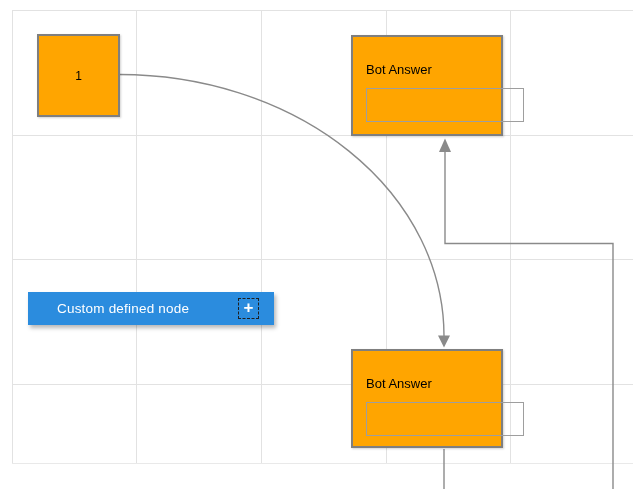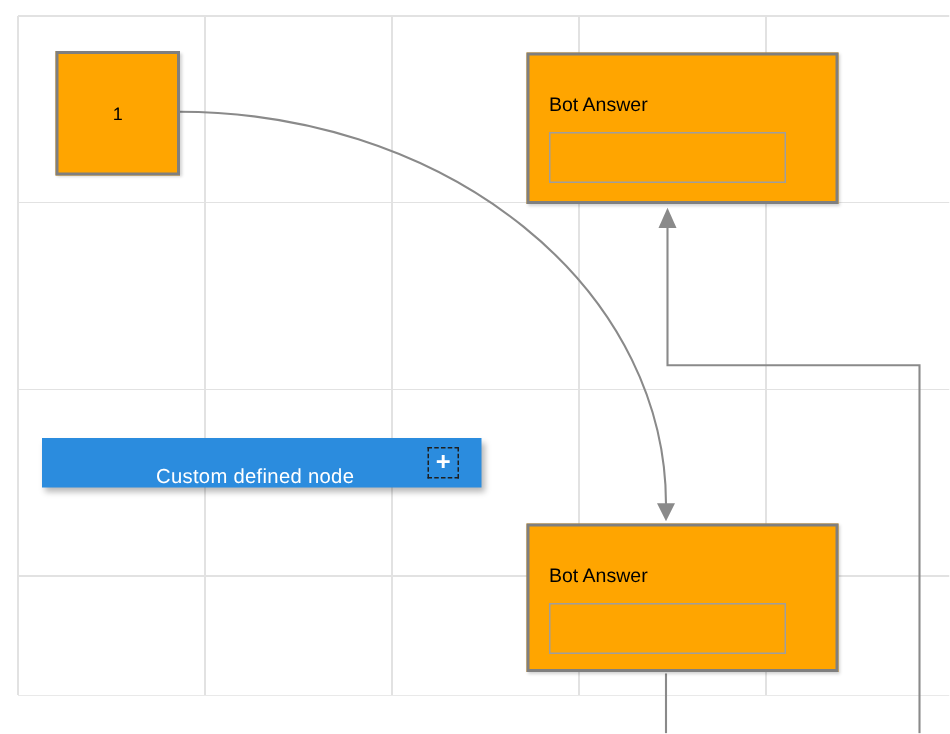--- a/index.html
+++ b/index.html
@@ -18,41 +18,40 @@
     position:absolute;box-sizing:border-box;
     background:var(--c-node_fill,#FFA500);
     border:2px solid var(--c-node_border,#7f7f7f);
     box-shadow:1px 1px 2px rgba(0,0,0,0.18);
   }
   .node-square{
     left:37px;top:34px;width:83px;height:83px;
     display:flex;align-items:center;justify-content:center;
     font-size:12px;color:var(--c-label_text,#000);
   }
-  .node-bot{width:208px;}
+  .node-bot{width:152px;}
   .node-bot.pos-top{left:351px;top:35px;height:101px;}
   .node-bot.pos-bottom{left:351px;top:349px;height:99px;}
   .bot-title{
     position:absolute;left:13px;top:25px;font-size:13px;
     color:var(--c-label_text,#000);white-space:nowrap;
   }
   .bot-input{
     position:absolute;left:13px;top:51px;width:158px;height:34px;
     box-sizing:border-box;border:1px solid var(--c-inner_border,#9e9e9e);
     background:transparent;font-size:12px;color:var(--c-label_text,#000);
     padding:0 4px;outline:none;
   }
   .custom-bar{
     position:absolute;left:28px;top:292px;width:246px;height:33px;
     background:var(--c-custom_node_fill,#2b8cde);
     color:var(--c-custom_node_text,#fff);
-    display:flex;align-items:flex-end;
+    display:flex;align-items:center;
     box-shadow:2px 3px 4px rgba(0,0,0,0.28);
     font-size:13.5px;
-    padding-left:47px;
   }
   .custom-label{padding-left:29px;letter-spacing:0.2px;}
   .plus-box{
     position:absolute;right:15px;top:6px;width:21px;height:21px;
     box-sizing:border-box;border:1px dashed #1f1f1f;
     display:flex;align-items:center;justify-content:center;
     cursor:pointer;
   }
   .plus-glyph{
     color:#ffffff;font-size:17px;font-weight:700;line-height:1;

